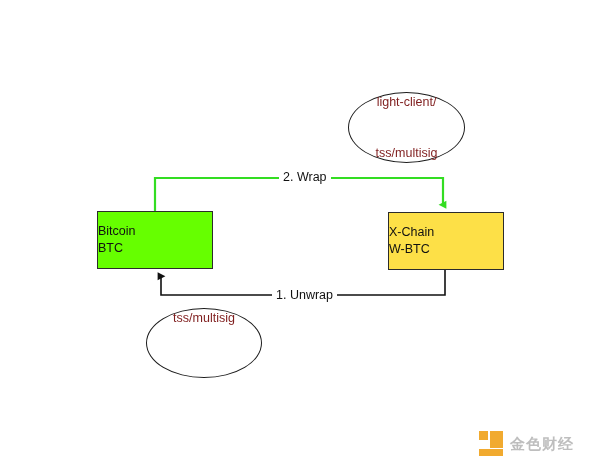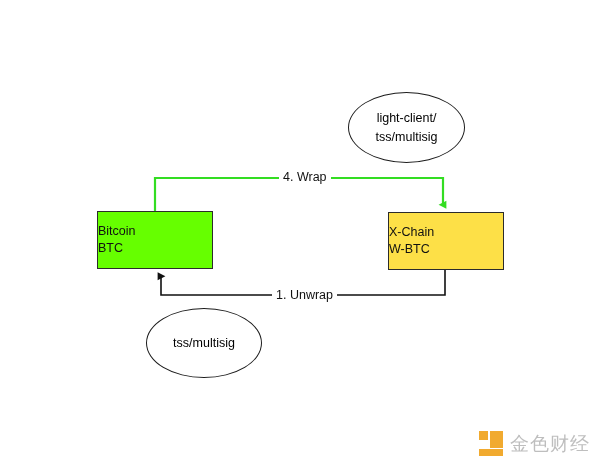--- a/index.html
+++ b/index.html
@@ -62,24 +62,24 @@
   
   .node-ellipse {
     position: absolute;
     box-sizing: border-box;
     border: 1.4px solid #1d1d1d;
     border-radius: 50%;
     background: #ffffff;
     display: flex;
     flex-direction: column;
     align-items: center;
-    justify-content: center;
+    justify-content: space-between;
     line-height: 1.45;
     font-size: 12.5px;
-    color: #000000;
+    color: #7f1d1d;
     text-align: center;
   }
   #node-oracle-top {
     left: 348px;
     top: 92px;
     width: 117px;
     height: 71px;
   }
   #node-oracle-bottom {
     left: 146px;
@@ -141,22 +141,22 @@
   }
   #watermark-mark .sq-foot {
     position: absolute;
     left: 0;
     top: 17.5px;
     width: 24px;
     height: 7.5px;
     background: #f0a31e;
   }
   #watermark-text {
-    font-size: 19px;
-    font-weight: 400;
+    font-size: 15px;
+    font-weight: 700;
     color: #b9b9b9;
     letter-spacing: 1px;
     line-height: 1;
     white-space: nowrap;
   }
 </style>
 </head>
 <body>
 
 <div id="canvas">
@@ -169,21 +169,21 @@
       <marker id="arrow-black" markerWidth="10" markerHeight="10" refX="5.2" refY="4" orient="auto" markerUnits="userSpaceOnUse">
         <path d="M1,0.6 L9,0.6 L5,8.4 Z" fill="#111111"></path>
       </marker>
     </defs>
 
     <path d="M155,211 L155,178 L443,178 L443,205" fill="none" stroke="#33dd22" stroke-width="2.2" marker-end="url(#arrow-green)"></path>
 
     <path d="M445,270 L445,295 L161,295 L161,276" fill="none" stroke="#111111" stroke-width="1.6" marker-end="url(#arrow-black)"></path>
   </svg>
 
-  <div class="edge-label" id="label-wrap">4. Wrap</div>
+  <div class="edge-label" id="label-wrap">2. Wrap</div>
 
   <div class="edge-label" id="label-unwrap">1. Unwrap</div>
 
   <div class="node-box" id="node-bitcoin">
     <span class="node-line">Bitcoin</span>
     <span class="node-line">BTC</span>
   </div>
 
   <div class="node-box" id="node-xchain">
     <span class="node-line">X-Chain</span>

